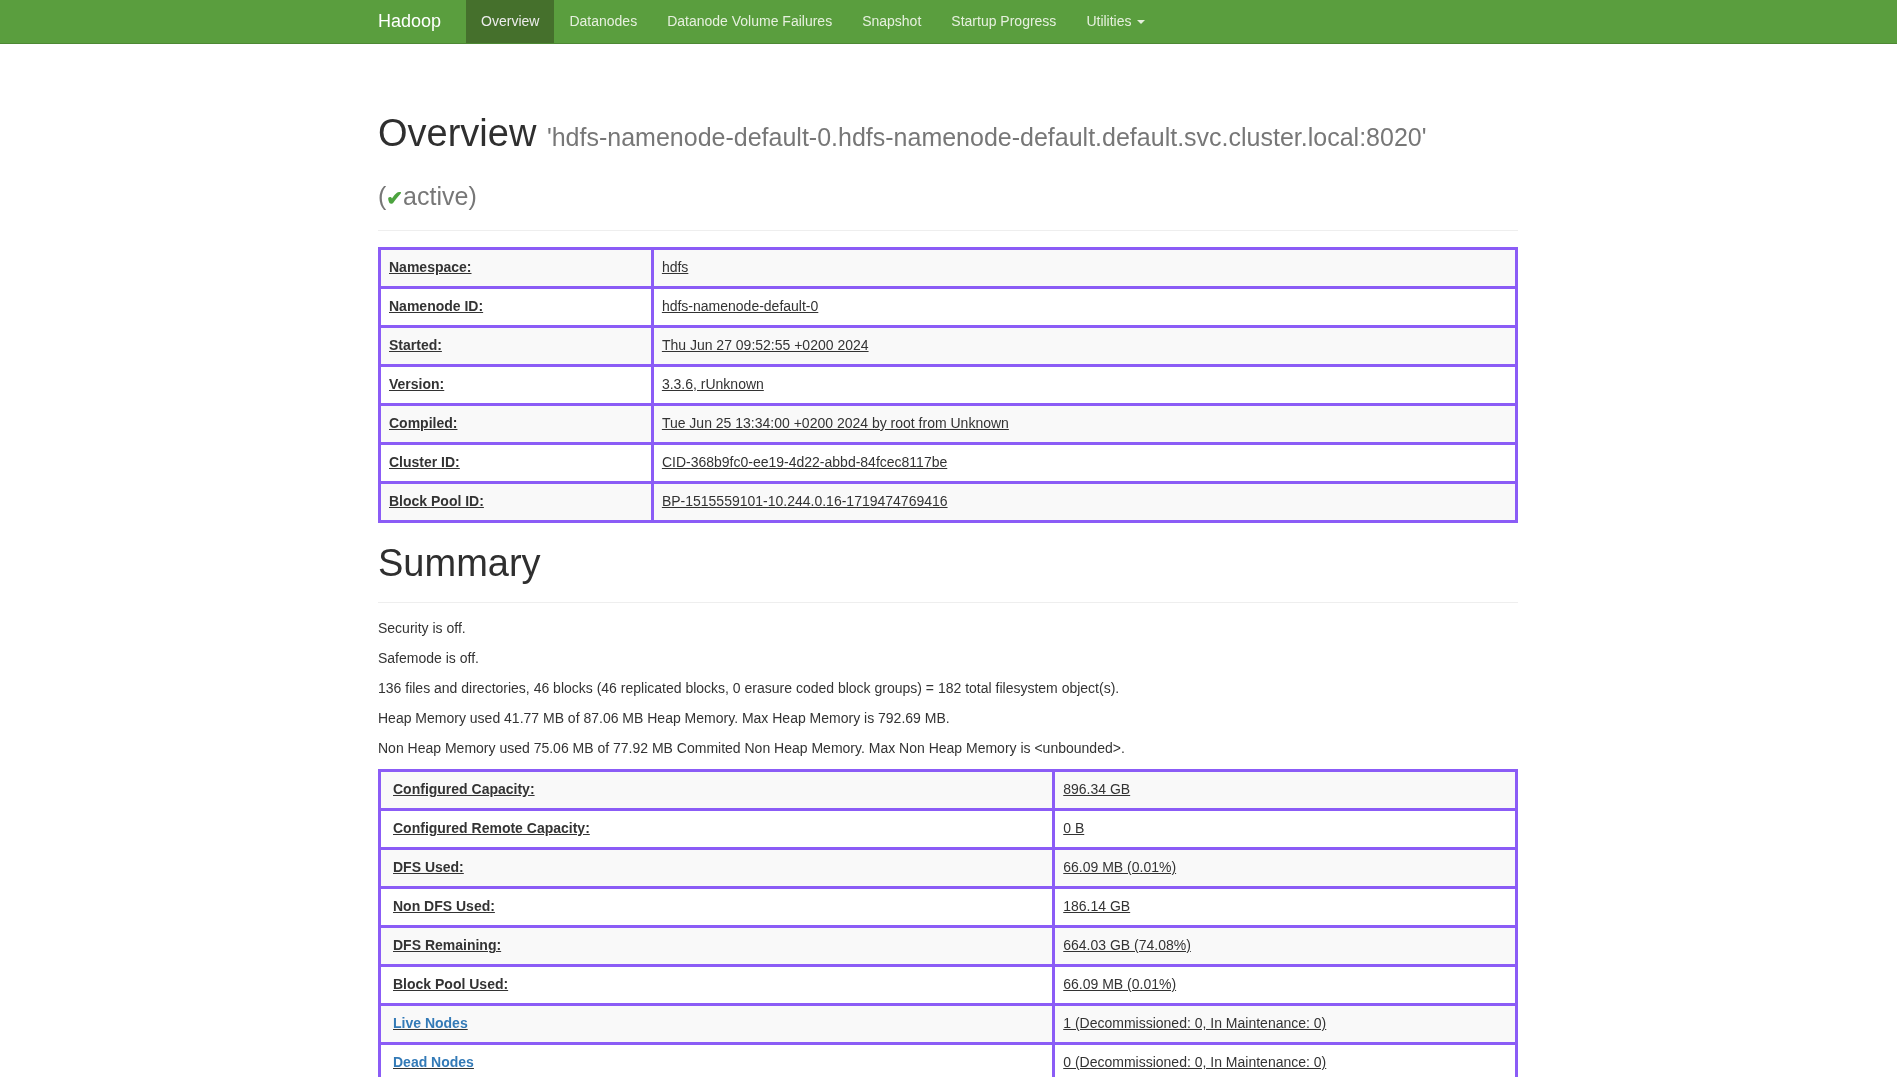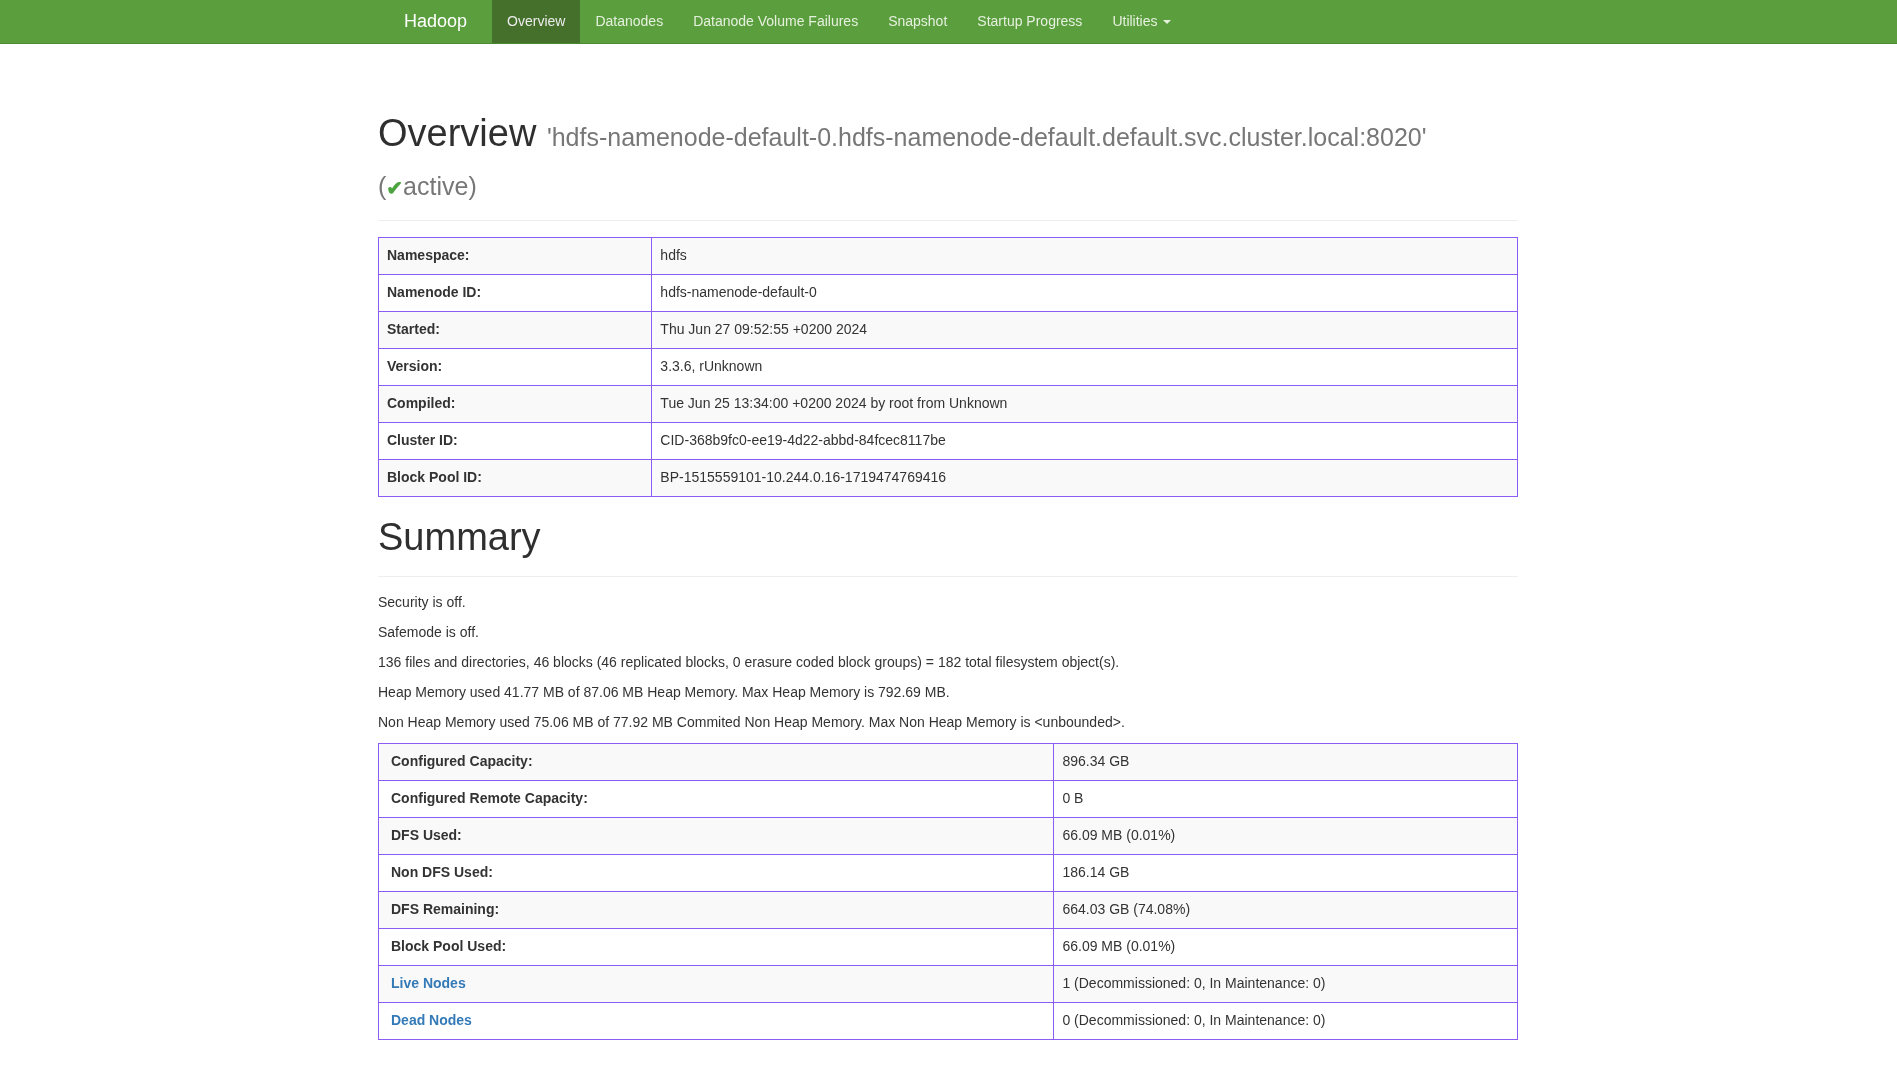--- a/index.html
+++ b/index.html
@@ -10,36 +10,36 @@
   }
   html,body{
     margin:0;padding:0;background:#fff;
     width:1897px;height:1077px;overflow:hidden;
     font-family:"Liberation Sans",sans-serif;
     font-size:14px;line-height:1.42857;color:#333;
   }
   
   .navbar{height:43px;background:var(--navbar-bg);border-bottom:1px solid #4d8834;}
   .nav-inner{margin-left:363px;width:1170px;box-sizing:border-box;padding:0 15px;height:100%;display:flex;}
-  .brand{color:#fff;font-size:18px;line-height:43px;padding:0 25px 0 0;text-decoration:none;white-space:nowrap;margin-left:26px;}
+  .brand{color:#fff;font-size:18px;line-height:43px;padding:0 25px 0 0;text-decoration:none;white-space:nowrap;}
   .nav-list{display:flex;list-style:none;margin:0;padding:0;}
   .nav-list a{display:block;color:#e6f0de;line-height:43px;padding:0 15px;text-decoration:none;font-size:14px;white-space:nowrap;}
   .nav-list li.active a{background:var(--navbar-active-bg);color:#ececec;}
   .caret{display:inline-block;width:0;height:0;border-top:4px solid;border-left:4px solid transparent;border-right:4px solid transparent;margin-left:5px;vertical-align:middle;}
   
   .container{margin-left:363px;width:1170px;box-sizing:border-box;padding:0 15px;}
   .page-header{margin:68px 0 16px;padding-bottom:18px;border-bottom:1px solid #eee;}
   .page-header.summary{margin-top:19px;}
   h1{margin:0;font-size:38px;font-weight:400;color:#2f2f2f;line-height:1.12;white-space:nowrap;}
   h1 .sub{font-size:25px;color:#777;font-weight:400;text-align:center;}
-  .status-line{font-size:25px;color:#777;margin-top:16px;line-height:1.25;}
+  .status-line{font-size:25px;color:#777;margin-top:26px;line-height:1.25;}
   .check{color:var(--check-green);font-size:20px;font-weight:bold;}
   
   table{border-collapse:collapse;width:100%;}
-  td{border:1px solid #8b5cf6;padding:8px;vertical-align:top;}
+  td{border:3px solid #8b5cf6;padding:8px;vertical-align:top;text-decoration:underline;}
   tbody tr:nth-child(odd){background:#f9f9f9;}
   td.lbl{font-weight:bold;}
   #info-table td.lbl{width:24%;}
   #summary-table td.lbl{width:59.3%;padding-left:12px;}
   #summary-table{margin-top:10px;}
   p.summary-line{margin:0 0 10px;}
   a.tbl-link{color:var(--link-blue);font-weight:bold;text-decoration:none;margin-top:45px;}
 </style>
 </head>
 <body>

